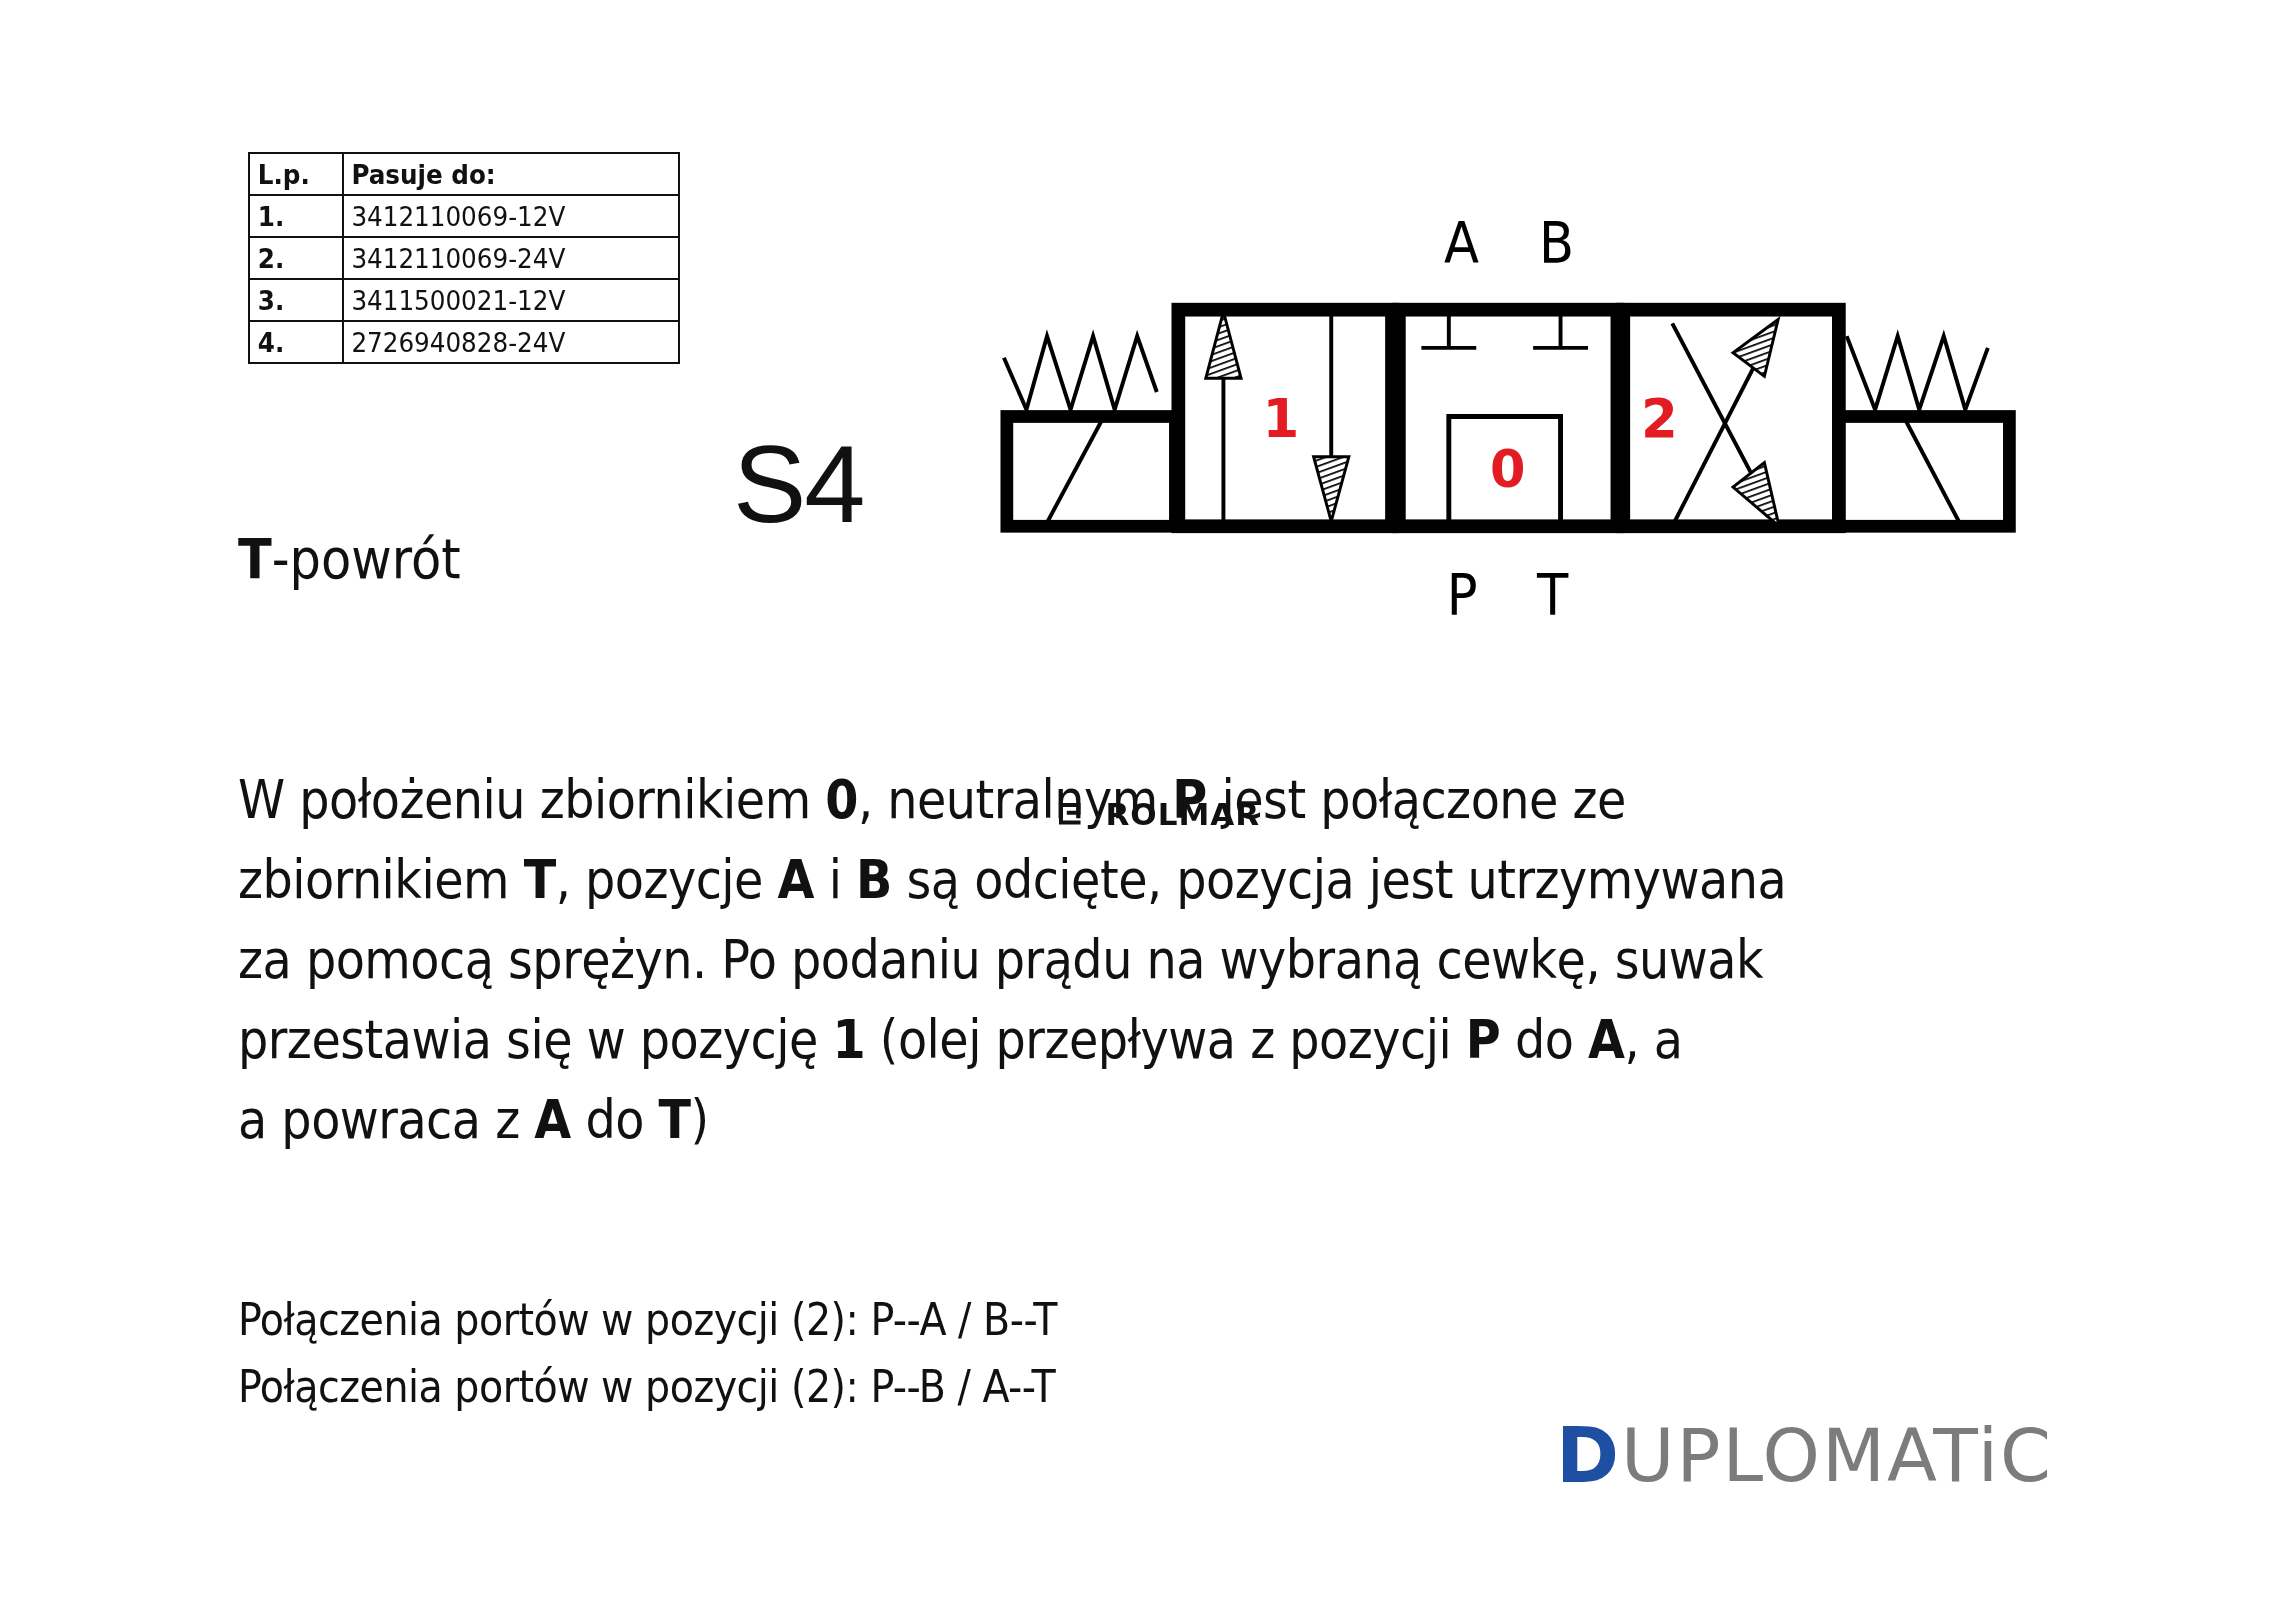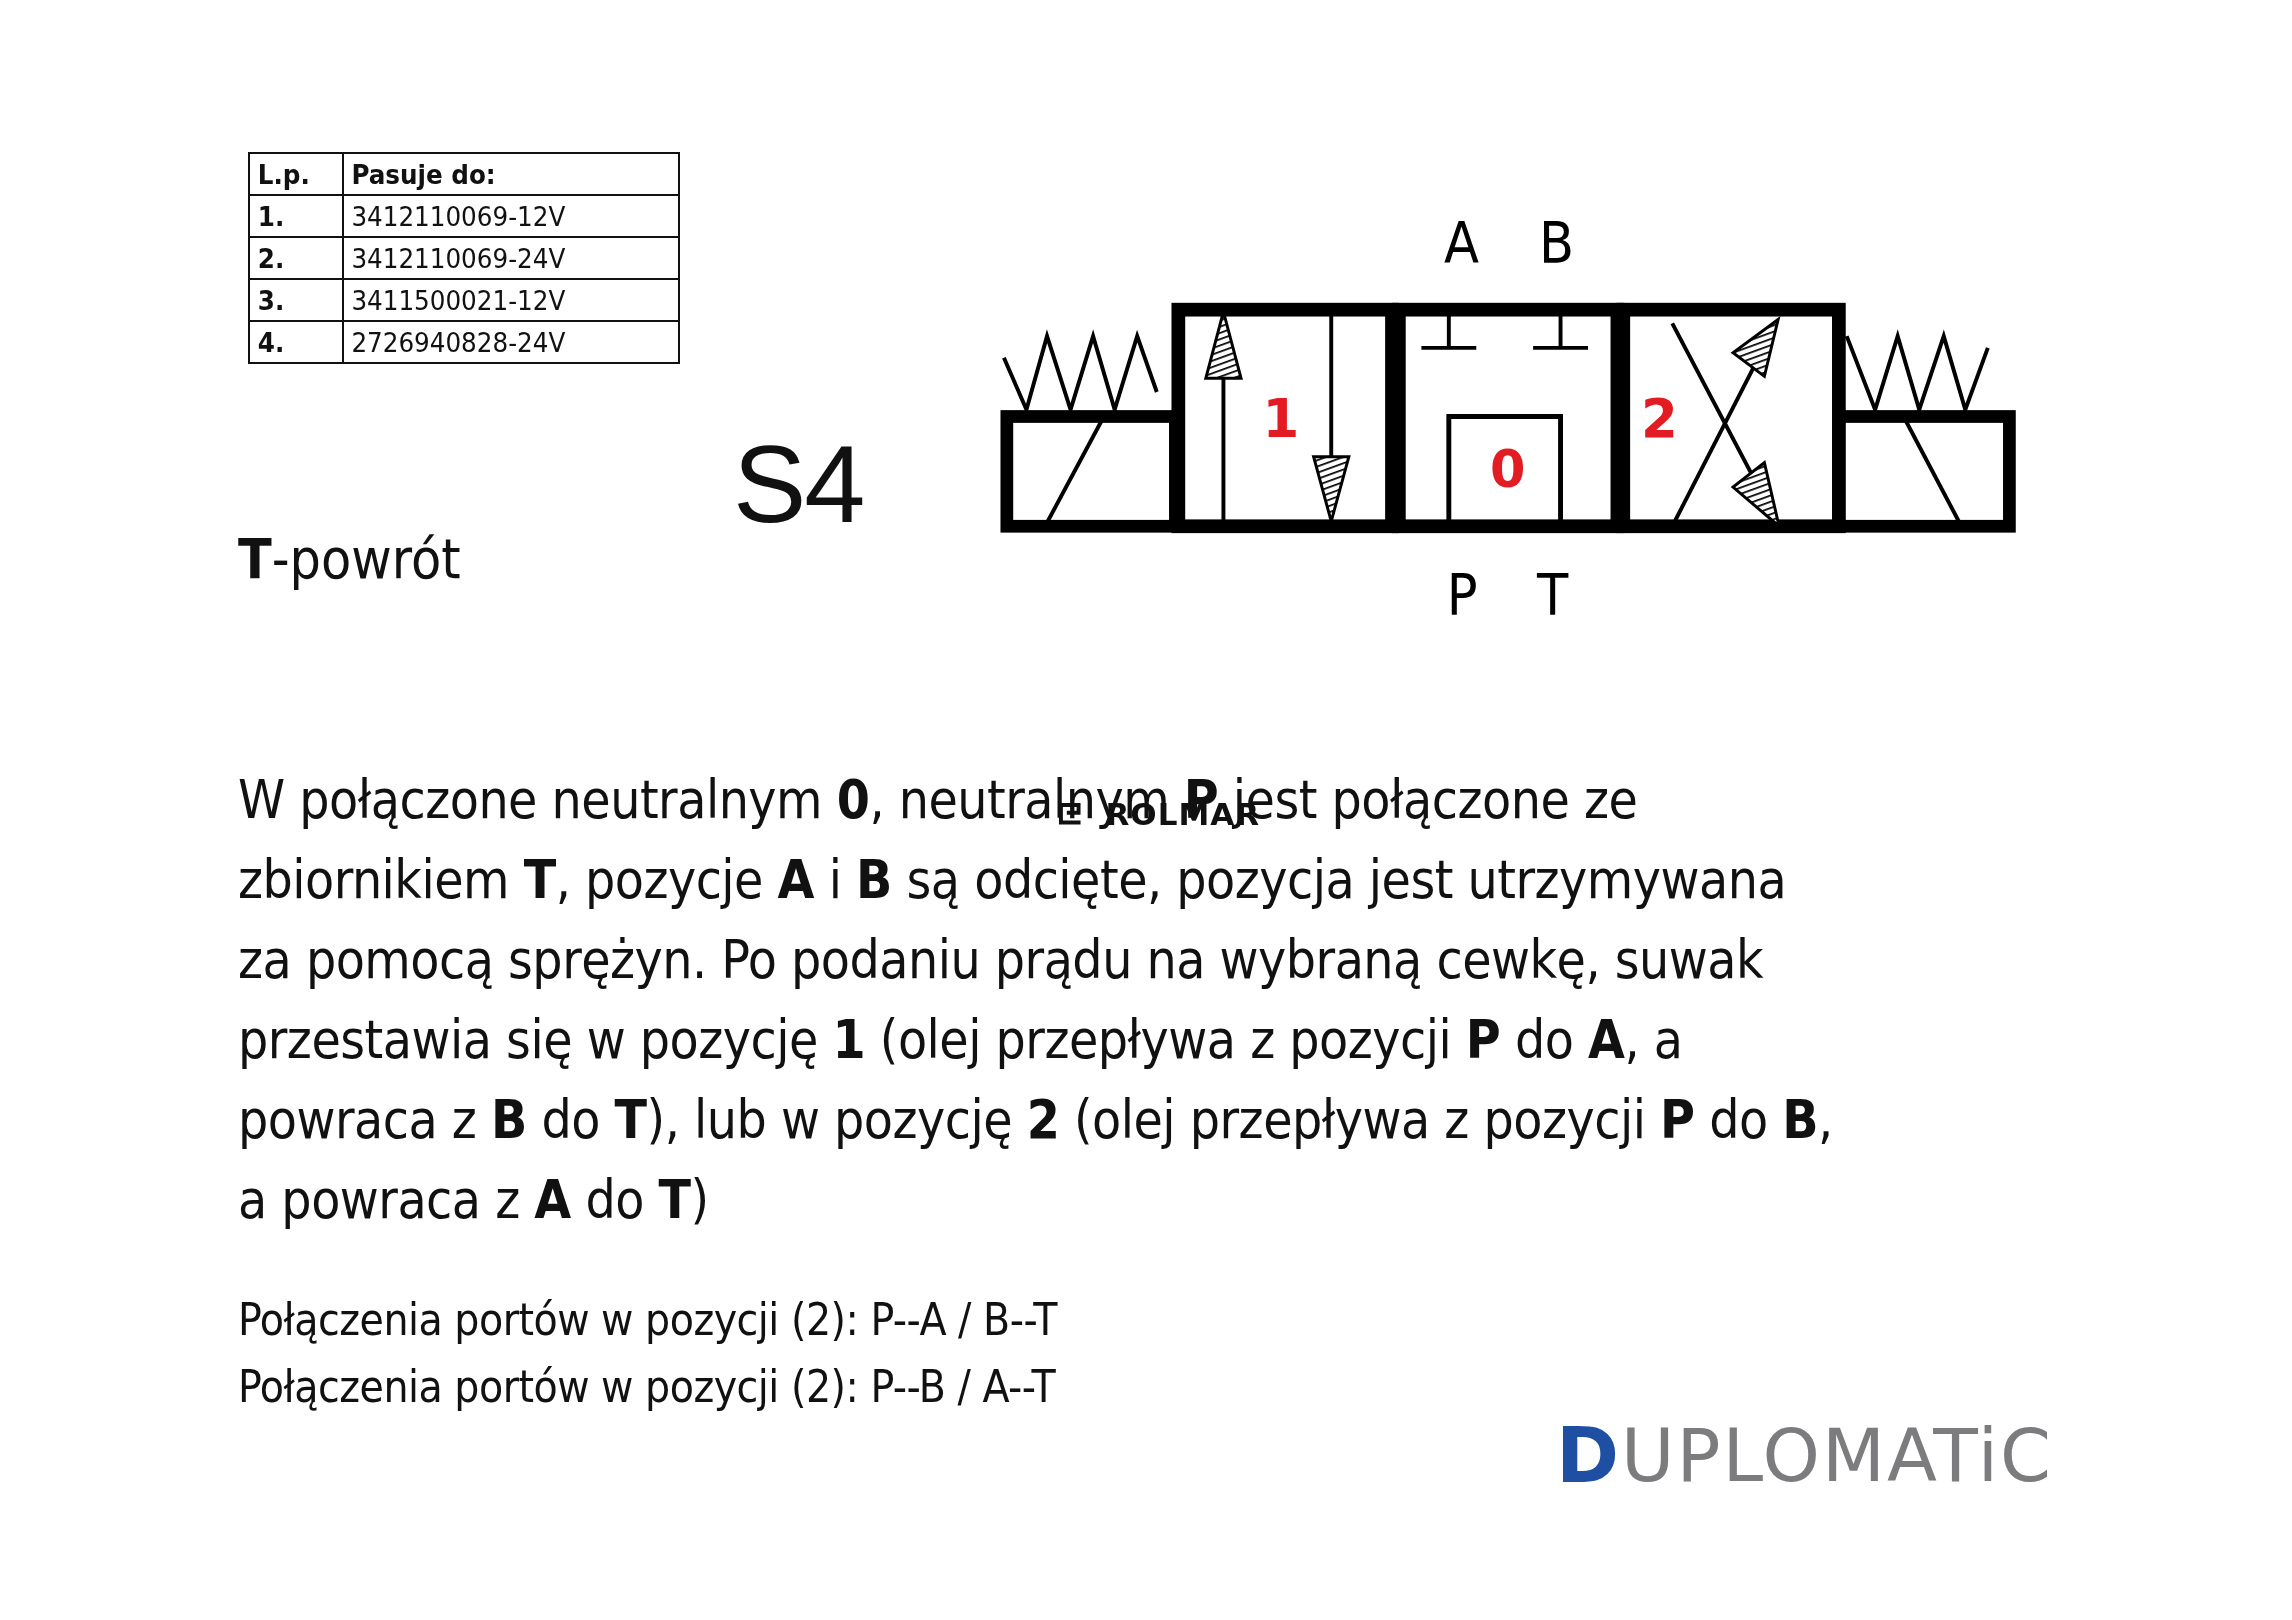--- a/index.html
+++ b/index.html
@@ -114,25 +114,24 @@
     <polygon points="1815,537 1768,497 1800,472" fill="url(#hatch)" stroke="#000" stroke-width="3"></polygon>
     <text x="1674" y="446" fill="#e31b23" font-family="DejaVu Sans, sans-serif" font-weight="bold" font-size="54">2</text>
   </g>
 </svg>
 
 <div class="abs legend">
   <div><b>T</b><span>-powrót</span></div>
 </div>
 
 <div class="abs para" id="para">
-    <span class="line"><span>W połączone neutralnym </span><b>0</b><span>, neutralnym </span><b>P</b><span> jest połączone ze</span></span>
+    <span class="line"><span>W położeniu zbiornikiem </span><b>0</b><span>, neutralnym </span><b>P</b><span> jest połączone ze</span></span>
     <span class="line"><span>zbiornikiem </span><b>T</b><span>, pozycje </span><b>A</b><span> i </span><b>B</b><span> są odcięte, pozycja jest utrzymywana</span></span>
     <span class="line"><span>za pomocą sprężyn. Po podaniu prądu na wybraną cewkę, suwak</span></span>
     <span class="line"><span>przestawia się w pozycję </span><b>1</b><span> (olej przepływa z pozycji </span><b>P</b><span> do </span><b>A</b><span>, a</span></span>
-    <span class="line"><span>powraca z </span><b>B</b><span> do </span><b>T</b><span>), lub w pozycję </span><b>2</b><span> (olej przepływa z pozycji </span><b>P</b><span> do </span><b>B</b><span>,</span></span>
     <span class="line"><span>a powraca z </span><b>A</b><span> do </span><b>T</b><span>)</span></span>
   </div>
 
 <div class="abs watermark">
   <svg width="25.5" height="25.5" viewBox="0 0 26 26">
     <path d="M2 2 H24 V14 H10 V10 H20 V6 H6 V20 H24 V24 H2 Z" fill="#111"></path>
   </svg>
   <span>ROLMAR</span>
 </div>
 

